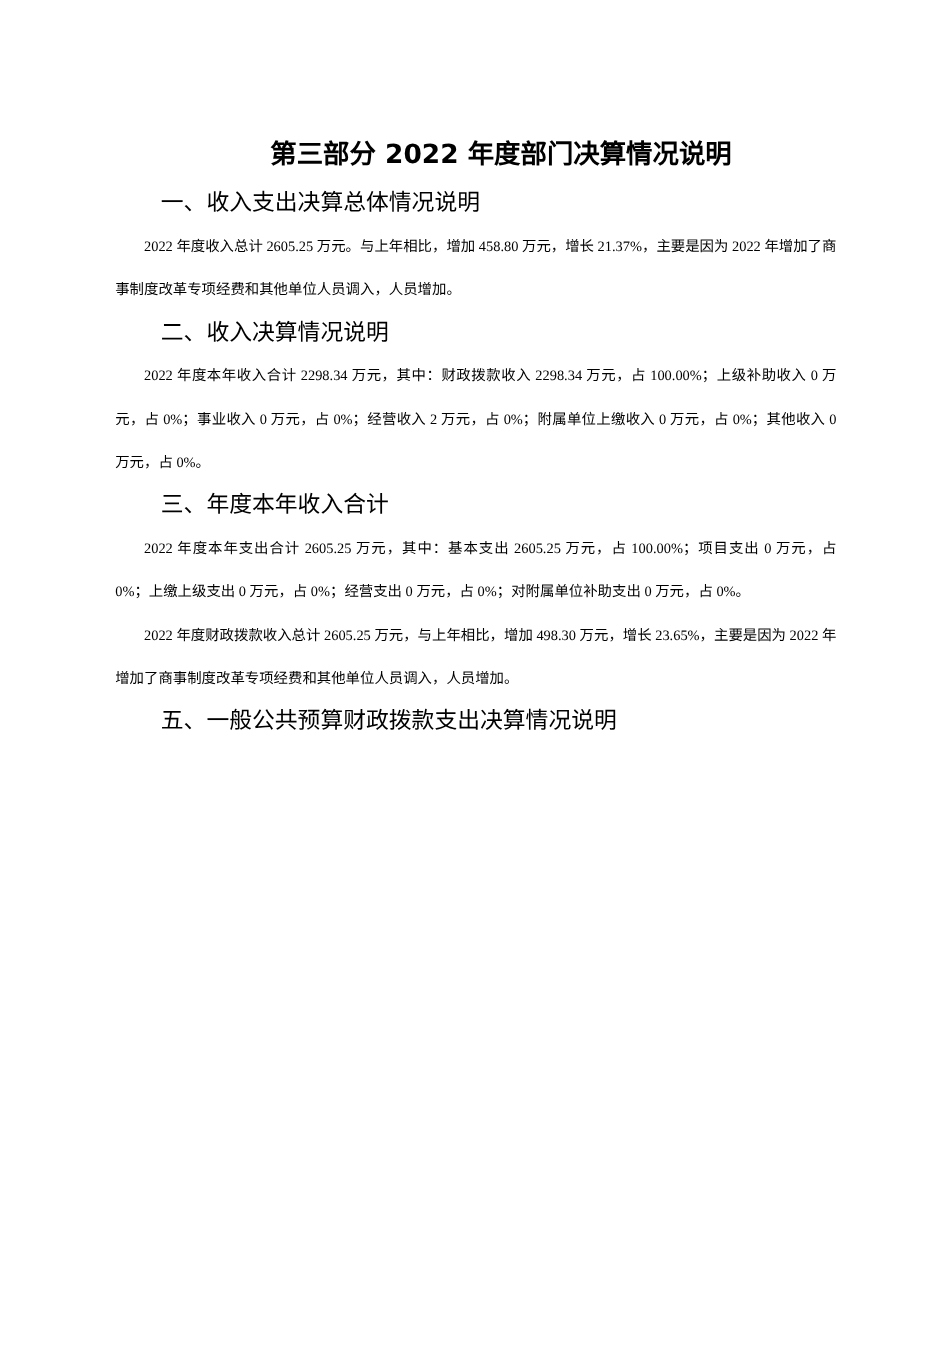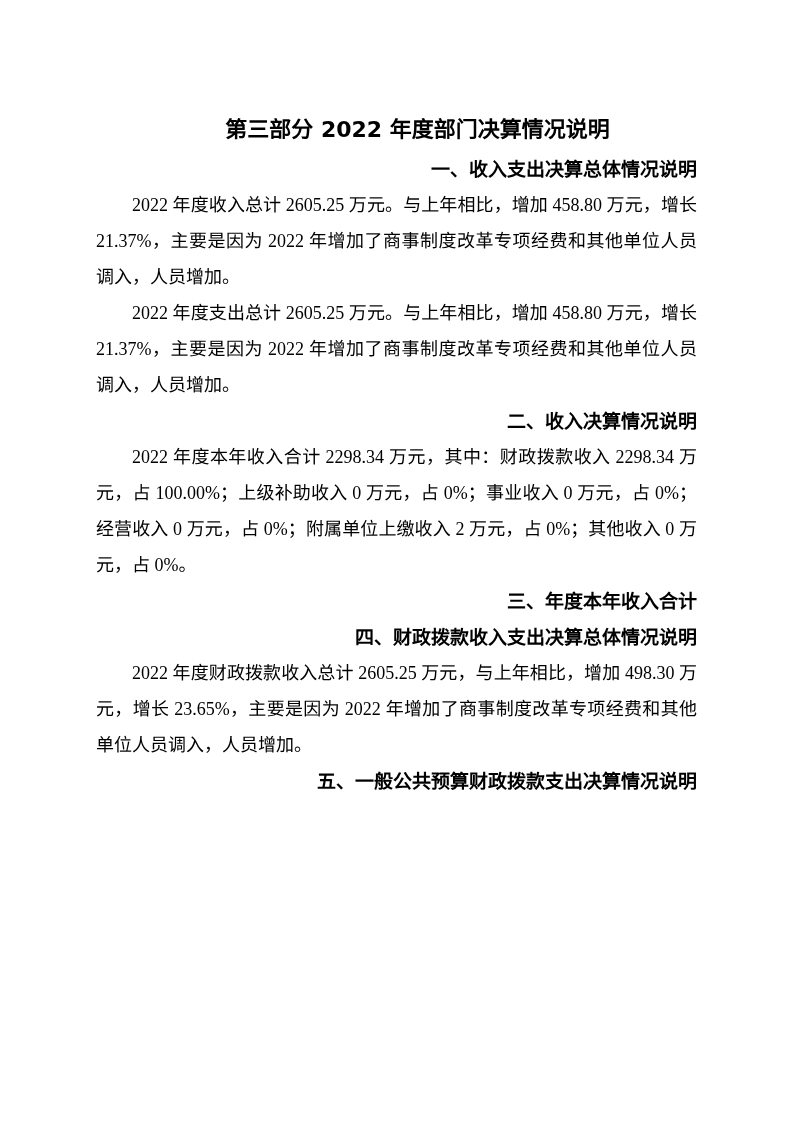--- a/index.html
+++ b/index.html
@@ -24,61 +24,59 @@
     font-family: "DejaVu Sans", "Liberation Sans", sans-serif;
     font-weight: bold;
     font-size: 22px;
     line-height: 43px;
     text-align: center;
     white-space: nowrap;
   }
   .sec-heading {
     margin: 0;
     font-family: "DejaVu Sans", "Liberation Sans", sans-serif;
-    font-weight: bold;
+    font-weight: normal;
     font-size: 19px;
     line-height: 36px;
     text-indent: 2em;
-    text-align: right;
   }
   .body-para {
     margin: 0;
     font-family: "Liberation Serif", "DejaVu Serif", serif;
-    font-size: 18px;
+    font-size: 12px;
     line-height: 36px;
     text-indent: 2em;
     text-align: justify;
     text-justify: inter-ideograph;
   }
   section { margin: 0; padding: 0; }
 </style>
 </head>
 <body>
 
 <div class="page">
 
   <h1 class="doc-title">第三部分 2022 年度部门决算情况说明</h1>
 
   <section>
     <h2 class="sec-heading">一、收入支出决算总体情况说明</h2>
     <p class="body-para">2022 年度收入总计 2605.25 万元。与上年相比，增加 458.80 万元，增长 21.37%，主要是因为 2022 年增加了商事制度改革专项经费和其他单位人员调入，人员增加。</p>
-    <p class="body-para">2022 年度支出总计 2605.25 万元。与上年相比，增加 458.80 万元，增长 21.37%，主要是因为 2022 年增加了商事制度改革专项经费和其他单位人员调入，人员增加。</p>
   </section>
 
   <section>
     <h2 class="sec-heading">二、收入决算情况说明</h2>
-    <p class="body-para">2022 年度本年收入合计 2298.34 万元，其中：财政拨款收入 2298.34 万元，占 100.00%；上级补助收入 0 万元，占 0%；事业收入 0 万元，占 0%；经营收入 0 万元，占 0%；附属单位上缴收入 2 万元，占 0%；其他收入 0 万元，占 0%。</p>
+    <p class="body-para">2022 年度本年收入合计 2298.34 万元，其中：财政拨款收入 2298.34 万元，占 100.00%；上级补助收入 0 万元，占 0%；事业收入 0 万元，占 0%；经营收入 2 万元，占 0%；附属单位上缴收入 0 万元，占 0%；其他收入 0 万元，占 0%。</p>
   </section>
 
   <section>
     <h2 class="sec-heading">三、年度本年收入合计</h2>
+    <p class="body-para">2022 年度本年支出合计 2605.25 万元，其中：基本支出 2605.25 万元，占 100.00%；项目支出 0 万元，占 0%；上缴上级支出 0 万元，占 0%；经营支出 0 万元，占 0%；对附属单位补助支出 0 万元，占 0%。</p>
   </section>
 
   <section>
-    <h2 class="sec-heading">四、财政拨款收入支出决算总体情况说明</h2>
     <p class="body-para">2022 年度财政拨款收入总计 2605.25 万元，与上年相比，增加 498.30 万元，增长 23.65%，主要是因为 2022 年增加了商事制度改革专项经费和其他单位人员调入，人员增加。</p>
   </section>
 
   <section>
     <h2 class="sec-heading">五、一般公共预算财政拨款支出决算情况说明</h2>
   </section>
 
 </div>
 
 </body></html>

